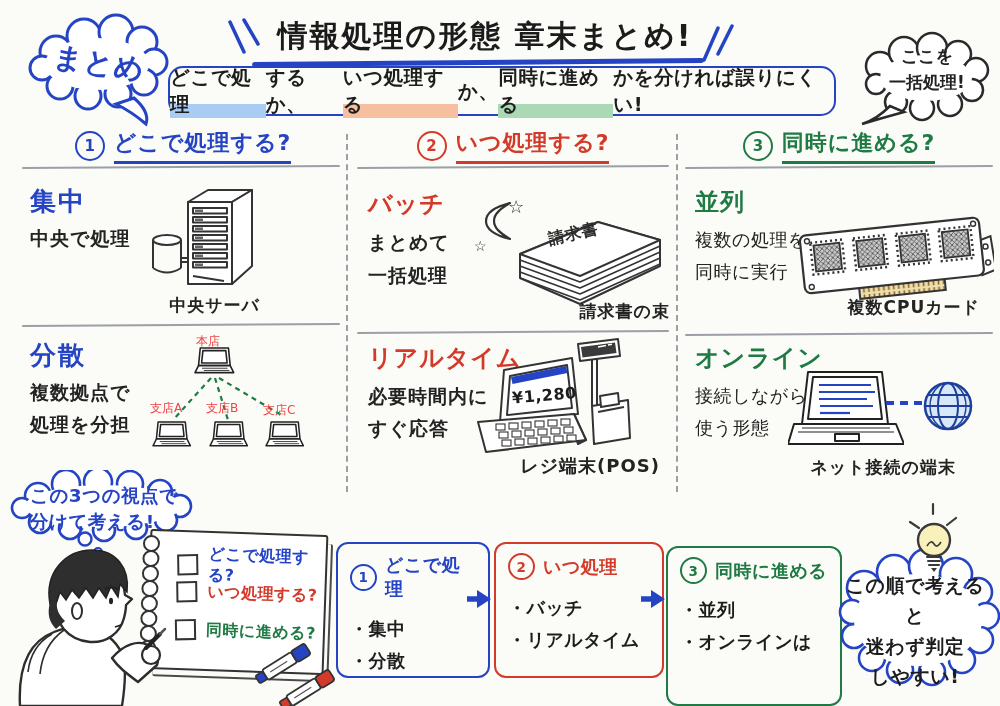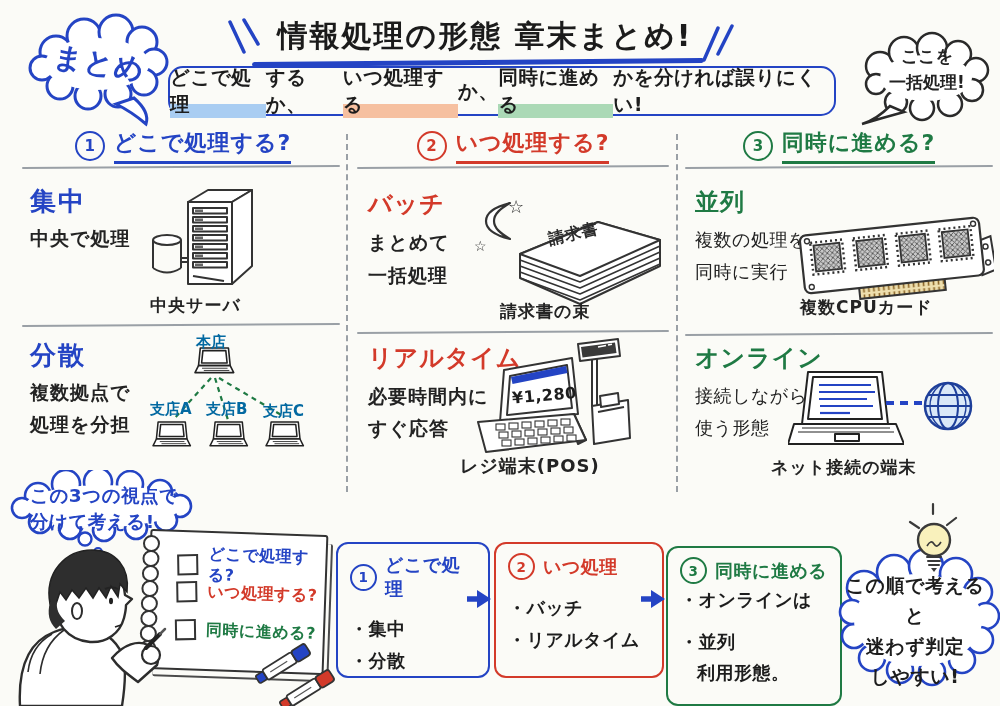--- a/index.html
+++ b/index.html
@@ -27,22 +27,22 @@
   .cnum{display:inline-flex;align-items:center;justify-content:center;width:26px;height:26px;
     border:2.4px solid currentColor;border-radius:50%;font-size:15px;font-weight:700;flex:0 0 auto}
   .col-title{font-size:22px;font-weight:700;border-bottom:3px solid currentColor;padding-bottom:3px;letter-spacing:1px}
   .c-blue{color:var(--blue)} .c-red{color:var(--red)} .c-green{color:var(--green)}
   .hrule{height:2px;background:var(--line);border-radius:2px;transform:rotate(-0.35deg)}
   .sec-head-b{font-size:26px;font-weight:700;color:var(--blue);letter-spacing:2px}
   .sec-head-r{font-size:24px;font-weight:700;color:var(--red);letter-spacing:1px}
   .sec-head-g{font-size:24px;font-weight:700;color:var(--green);letter-spacing:1px}
   .body-t{font-size:19px;font-weight:600;color:#232323;letter-spacing:1px}
   .body-s{font-size:18px;font-weight:400;color:#232323;letter-spacing:0.5px}
-  .caption{font-size:17px;font-weight:600;color:#232323;text-align:left;letter-spacing:1px}
-  .mini-label{font-size:15px;font-weight:700;color:#0369a1}
+  .caption{font-size:17px;font-weight:600;color:#232323;text-align:right;letter-spacing:1px}
+  .mini-label{font-size:12px;font-weight:400;color:#ef4444}
   .star{color:#2b2b2b;font-weight:400}
   .sheet-label{font-size:16px;font-weight:700;color:#2b2b2b;transform:rotate(-13deg);letter-spacing:1px}
   .pos-display{font-size:16px;font-weight:700;color:#1d1d1d;text-align:center;letter-spacing:0.5px}
   
   .thought-text{font-size:18.5px;font-weight:700;color:var(--blue);line-height:1.4;letter-spacing:0.5px}
   .notebook{border:2px solid #333;border-radius:3px;background:#fff;transform:rotate(2deg);
     box-shadow:5px 7px 0 -2px var(--paper),6px 8px 0 -1px #4a4a4a}
   .ring{position:absolute;width:13px;height:13px;border:2.2px solid #333;border-radius:50%;background:#fff;left:-9px}
   .nbrow{position:absolute;left:26px;display:flex;gap:10px;align-items:center}
   .nbbox{width:17px;height:17px;border:2.2px solid #333;background:#fff;transform:rotate(-3deg);flex:0 0 auto}
@@ -434,23 +434,22 @@
   </div>
   <svg class="abs" style="left:640px;top:588px" width="26" height="22" viewBox="0 0 26 22">
     <line x1="1" y1="11" x2="13" y2="11" stroke="#2444c4" stroke-width="5.5"></line>
     <polygon points="11,2 25,11 11,20" fill="#2444c4"></polygon>
   </svg>
   <div class="abs kbox kbox-g" style="left:666px;top:546px;width:148px;height:138px">
     <div class="bt c-green">
       <span class="cnum">3</span>
       <span>同時に進める</span>
     </div>
+    <div class="kitem" style="margin-top:10px">・並列</div>
     <div class="kitem">・オンラインは</div>
-    <div class="kitem" style="margin-top:10px">・並列</div>
-    <div class="kitem ind">利用形態。</div>
   </div>
 
   <svg class="abs" style="left:826px;top:542px" width="174" height="156" viewBox="0 0 174 156">
     <g stroke="#2444c4" stroke-width="2.6" fill="#fff">
       <circle cx="38" cy="46" r="17"></circle>
         <circle cx="68" cy="30" r="17"></circle>
         <circle cx="100" cy="24" r="17"></circle>
       <circle cx="130" cy="32" r="16"></circle>
         <circle cx="152" cy="50" r="14"></circle>
         <circle cx="160" cy="74" r="13"></circle>

